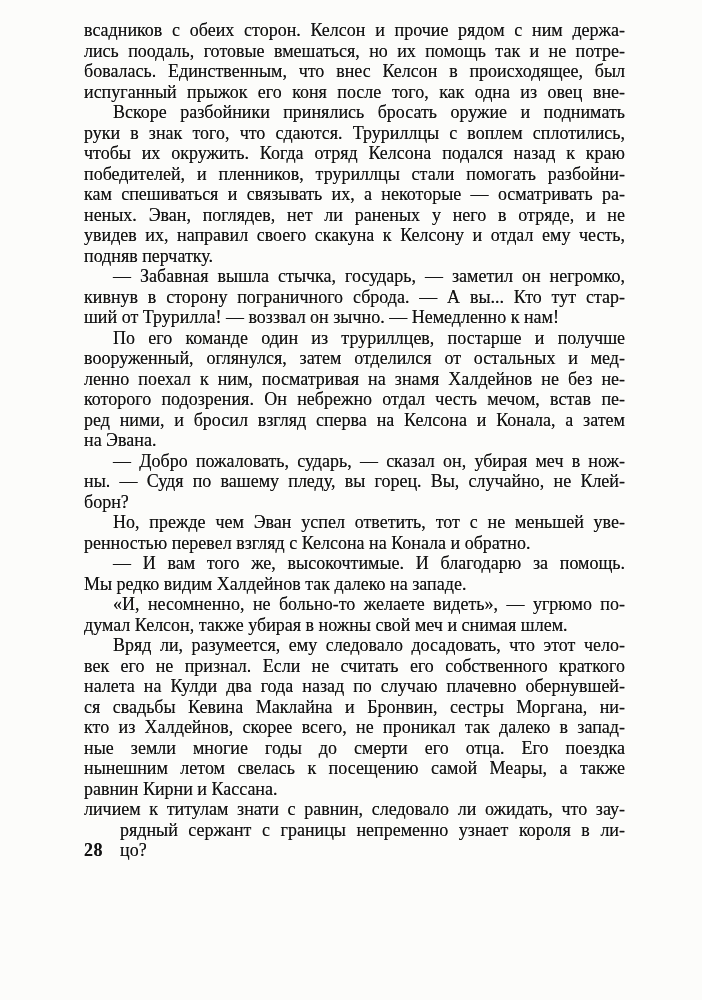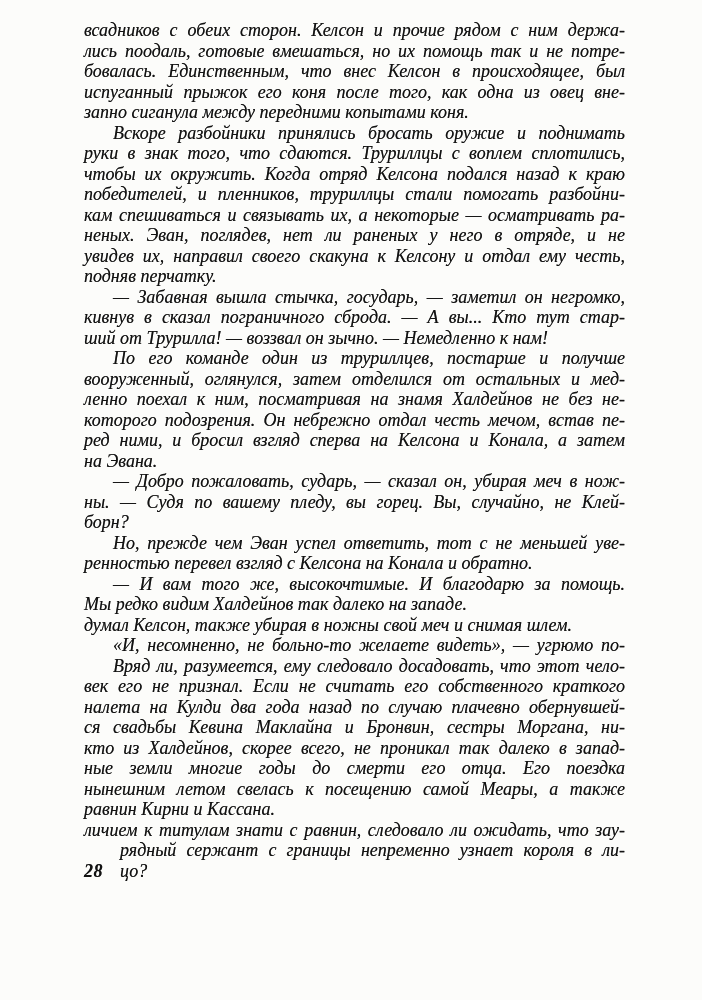--- a/index.html
+++ b/index.html
@@ -24,21 +24,20 @@
     text-shadow: 0 0 0.4px rgba(10,10,10,0.6);
   }
   .para { margin: 0; padding: 0; }
   .line {
     position: relative;
     height: 20.5px;
     text-align: justify;
     text-align-last: justify;
     white-space: normal;
     box-sizing: border-box;
-    font-style: italic;
   }
   .line.endline {
     text-align: left;
     text-align-last: left;
   }
   .line.indent { padding-left: 29px; }
   .line.shift  { padding-left: 36px; text-align: center; }
   .pagenum {
     position: absolute;
     left: 0; top: 0;
@@ -49,35 +48,34 @@
 </head>
 <body>
 
 <div class="page">
   <div class="text-column">
       <div class="para">
         <div class="line">всадников с обеих сторон. Келсон и прочие рядом с ним держа-</div>
         <div class="line">лись поодаль, готовые вмешаться, но их помощь так и не потре-</div>
         <div class="line">бовалась. Единственным, что внес Келсон в происходящее, был</div>
         <div class="line">испуганный прыжок его коня после того, как одна из овец вне-</div>
-        <div class="line endline">запно сиганула между передними копытами коня.</div>
       </div>
       <div class="para">
         <div class="line indent">Вскоре разбойники принялись бросать оружие и поднимать</div>
         <div class="line">руки в знак того, что сдаются. Труриллцы с воплем сплотились,</div>
         <div class="line">чтобы их окружить. Когда отряд Келсона подался назад к краю</div>
         <div class="line">победителей, и пленников, труриллцы стали помогать разбойни-</div>
         <div class="line">кам спешиваться и связывать их, а некоторые — осматривать ра-</div>
         <div class="line">неных. Эван, поглядев, нет ли раненых у него в отряде, и не</div>
         <div class="line">увидев их, направил своего скакуна к Келсону и отдал ему честь,</div>
         <div class="line endline">подняв перчатку.</div>
       </div>
       <div class="para">
         <div class="line indent">— Забавная вышла стычка, государь, — заметил он негромко,</div>
-        <div class="line">кивнув в сказал пограничного сброда. — А вы... Кто тут стар-</div>
+        <div class="line">кивнув в сторону пограничного сброда. — А вы... Кто тут стар-</div>
         <div class="line endline">ший от Трурилла! — воззвал он зычно. — Немедленно к нам!</div>
       </div>
       <div class="para">
         <div class="line indent">По его команде один из труриллцев, постарше и получше</div>
         <div class="line">вооруженный, оглянулся, затем отделился от остальных и мед-</div>
         <div class="line">ленно поехал к ним, посматривая на знамя Халдейнов не без не-</div>
         <div class="line">которого подозрения. Он небрежно отдал честь мечом, встав пе-</div>
         <div class="line">ред ними, и бросил взгляд сперва на Келсона и Конала, а затем</div>
         <div class="line endline">на Эвана.</div>
       </div>
@@ -88,22 +86,22 @@
       </div>
       <div class="para">
         <div class="line indent">Но, прежде чем Эван успел ответить, тот с не меньшей уве-</div>
         <div class="line endline">ренностью перевел взгляд с Келсона на Конала и обратно.</div>
       </div>
       <div class="para">
         <div class="line indent">— И вам того же, высокочтимые. И благодарю за помощь.</div>
         <div class="line endline">Мы редко видим Халдейнов так далеко на западе.</div>
       </div>
       <div class="para">
+        <div class="line indent">«И, несомненно, не больно-то желаете видеть», — угрюмо по-</div>
         <div class="line endline">думал Келсон, также убирая в ножны свой меч и снимая шлем.</div>
-        <div class="line indent">«И, несомненно, не больно-то желаете видеть», — угрюмо по-</div>
       </div>
       <div class="para">
         <div class="line indent">Вряд ли, разумеется, ему следовало досадовать, что этот чело-</div>
         <div class="line">век его не признал. Если не считать его собственного краткого</div>
         <div class="line">налета на Кулди два года назад по случаю плачевно обернувшей-</div>
         <div class="line">ся свадьбы Кевина Маклайна и Бронвин, сестры Моргана, ни-</div>
         <div class="line">кто из Халдейнов, скорее всего, не проникал так далеко в запад-</div>
         <div class="line">ные земли многие годы до смерти его отца. Его поездка</div>
         <div class="line">нынешним летом свелась к посещению самой Меары, а также</div>
         <div class="line endline">равнин Кирни и Кассана.</div>

